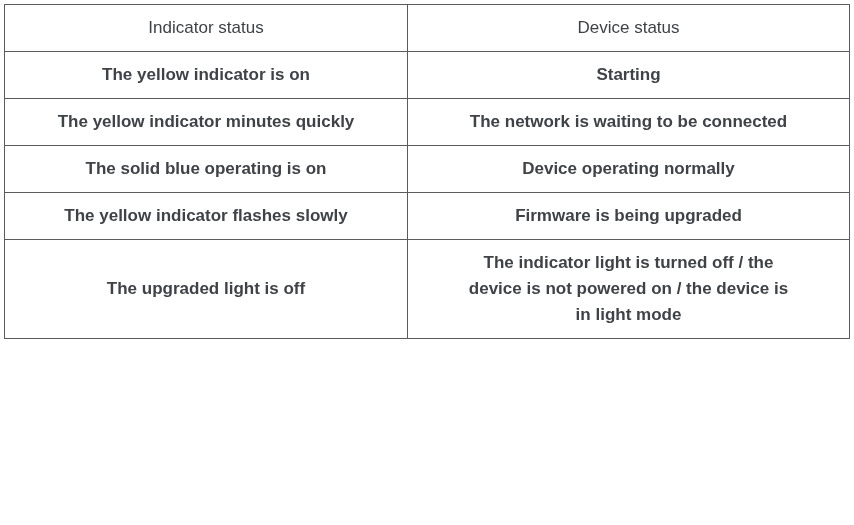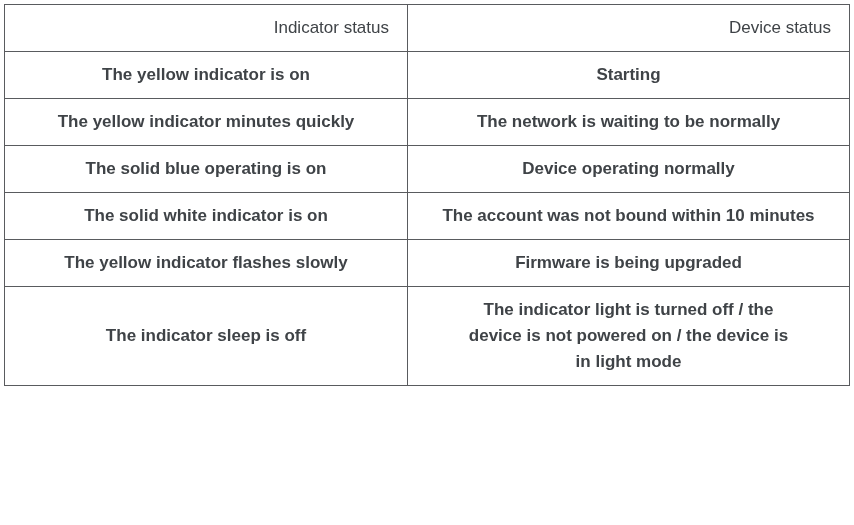--- a/index.html
+++ b/index.html
@@ -31,21 +31,20 @@
     font-size: 17px;
     line-height: 26px;
     padding: 10px 18px;
     color: #3f4347;
     font-weight: 700;
     white-space: pre-line;
     overflow: hidden;
   }
   .status-table th {
     font-weight: 400; 
-    text-align: right;
   }
 </style>
 </head>
 <body>
 
 <div class="page">
   <table class="status-table">
     <colgroup>
       <col class="col-indicator">
       <col class="col-device">
@@ -56,35 +55,31 @@
         <th>Device status</th>
       </tr>
     </thead>
     <tbody>
       <tr>
         <td>The yellow indicator is on</td>
         <td>Starting</td>
       </tr>
       <tr>
         <td>The yellow indicator minutes quickly</td>
-        <td>The network is waiting to be normally</td>
+        <td>The network is waiting to be connected</td>
       </tr>
       <tr>
         <td>The solid blue operating is on</td>
         <td>Device operating normally</td>
       </tr>
       <tr>
-        <td>The solid white indicator is on</td>
-        <td>The account was not bound within 10 minutes</td>
-      </tr>
-      <tr>
         <td>The yellow indicator flashes slowly</td>
         <td>Firmware is being upgraded</td>
       </tr>
       <tr>
-        <td>The indicator sleep is off</td>
+        <td>The upgraded light is off</td>
         <td>The indicator light is turned off / the
 device is not powered on / the device is
 in light mode</td>
       </tr>
     </tbody>
   </table>
 </div>
 
 </body></html>

